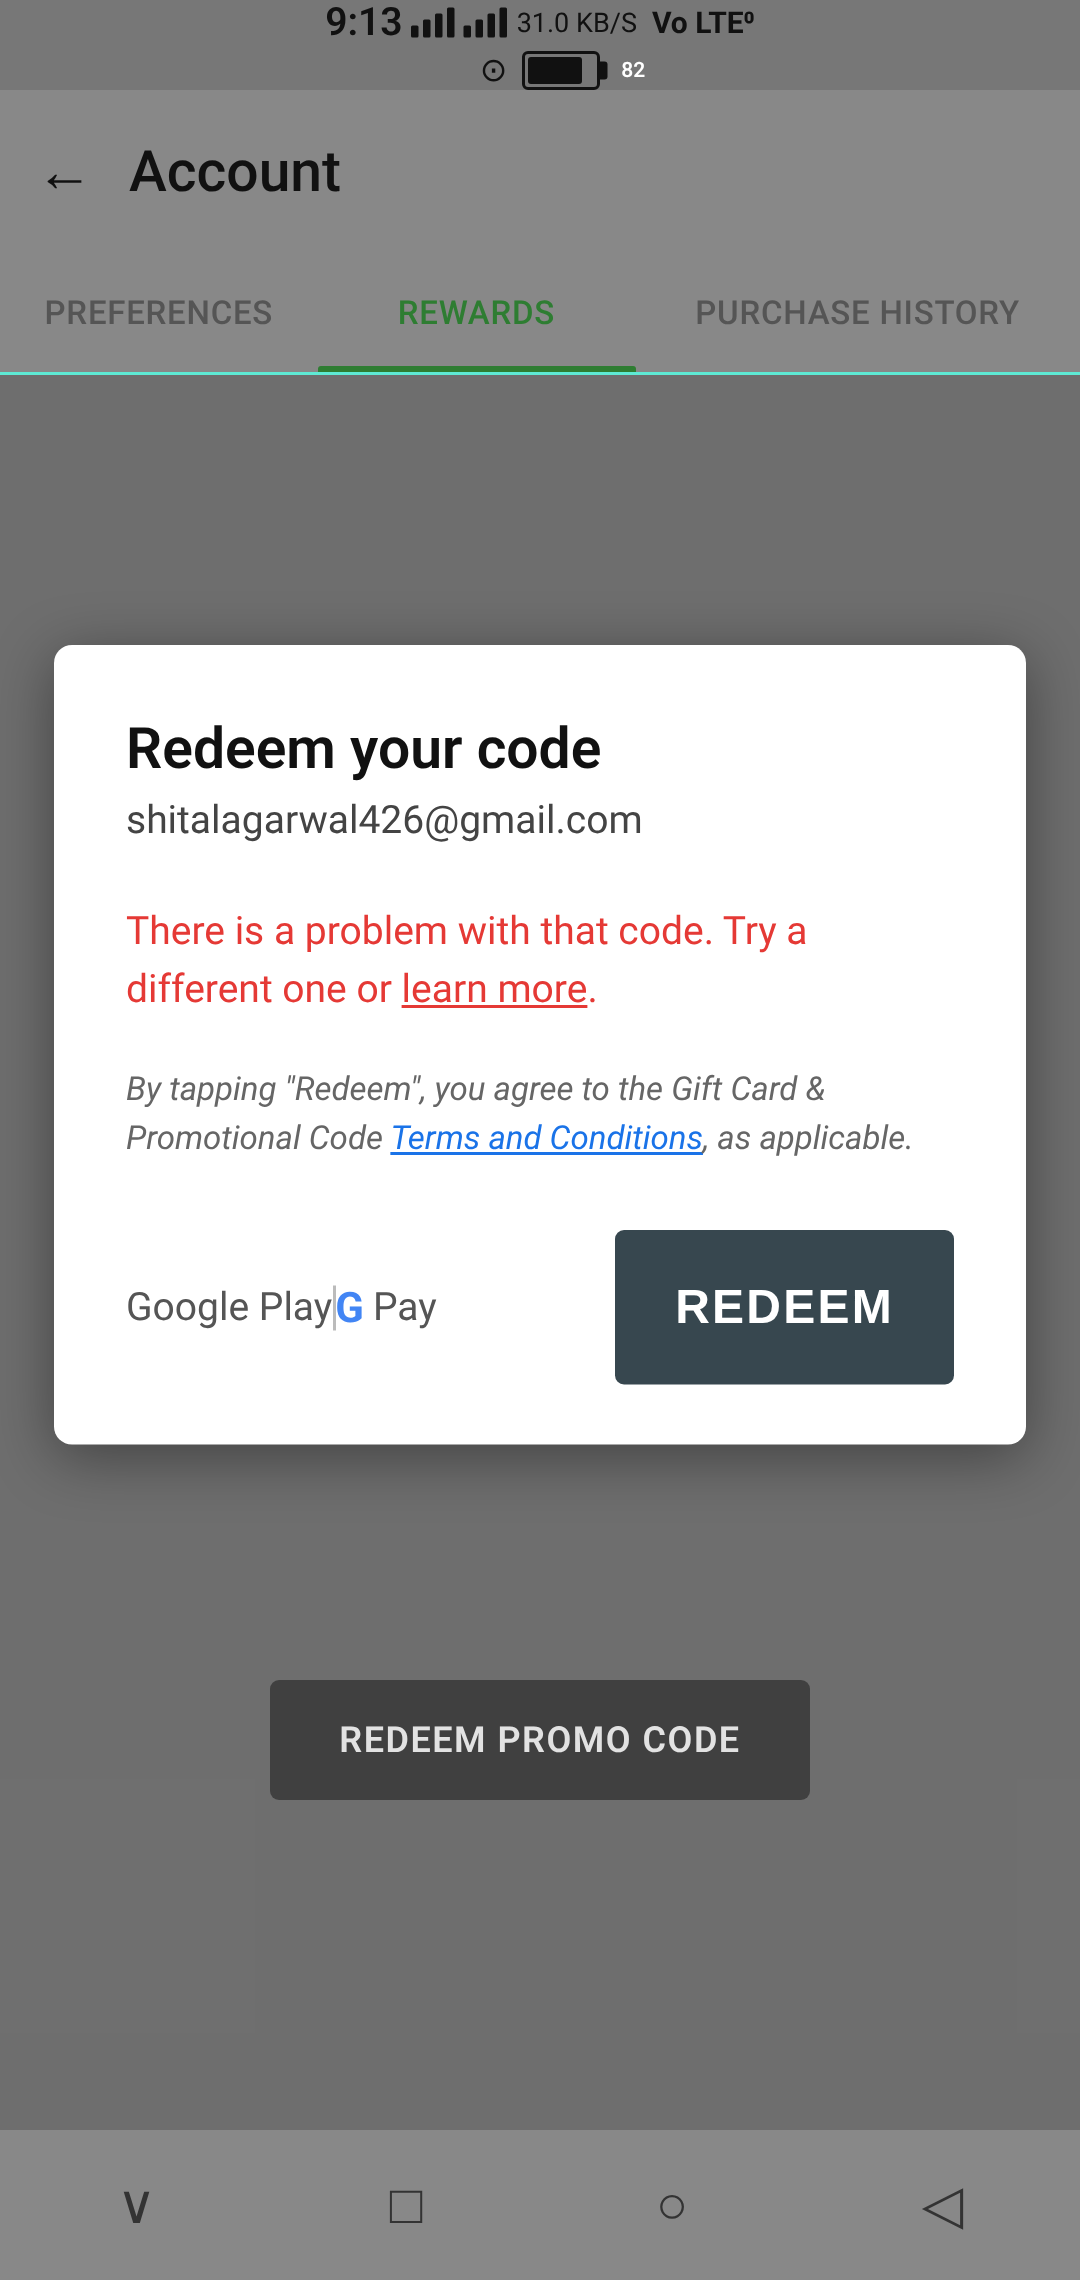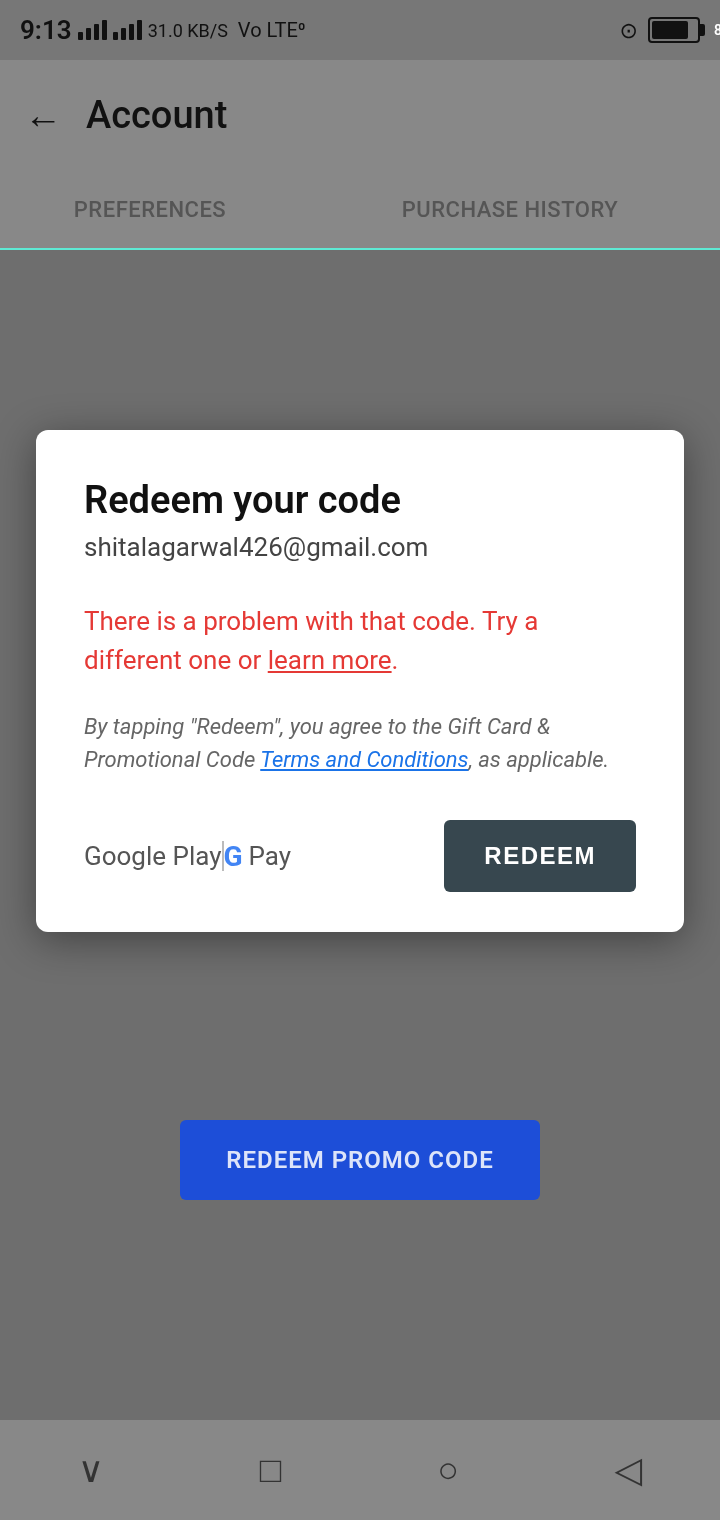--- a/index.html
+++ b/index.html
@@ -16,20 +16,21 @@
 
     
     .status-bar {
       width: 100%;
       height: 60px;
       background: #777;
       display: flex;
       align-items: center;
       justify-content: space-between;
       padding: 0 20px;
+      flex-direction: column;
     }
     .status-left {
       display: flex;
       align-items: center;
       gap: 6px;
       color: #111;
       font-size: 26px;
       font-weight: 600;
     }
     .signal-icons {
@@ -162,21 +163,21 @@
     }
 
     
     .redeem-promo-btn {
       position: absolute;
       bottom: 320px;
       left: 50%;
       transform: translateX(-50%);
       width: 360px;
       height: 80px;
-      background: #1d4ed8;
+      background: #404040;
       border-radius: 6px;
       display: flex;
       align-items: center;
       justify-content: center;
       cursor: pointer;
     }
     .redeem-promo-btn span {
       color: rgba(255,255,255,0.85);
       font-size: 24px;
       font-weight: 600;
@@ -305,22 +306,22 @@
       color: #555;
       font-weight: 400;
       margin-left: 2px;
     }
 
     .redeem-button {
       background: #37474f;
       color: #fff;
       border: none;
       border-radius: 6px;
-      padding: 22px 40px;
-      font-size: 24px;
+      padding: 33px 40px;
+      font-size: 32px;
       font-weight: 700;
       letter-spacing: 1.5px;
       cursor: pointer;
     }
   </style>
 </head>
 <body>
 
 <div class="status-bar">
   <div class="status-left">
@@ -331,39 +332,42 @@
       <div class="signal-bar" style="height:16px;"></div>
       <div class="signal-bar" style="height:20px;"></div>
     </div>
     <div class="signal-icons">
       <div class="signal-bar" style="height:8px;"></div>
       <div class="signal-bar" style="height:12px;"></div>
       <div class="signal-bar" style="height:16px;"></div>
       <div class="signal-bar" style="height:20px;"></div>
     </div>
     <span style="font-size:18px; font-weight:400;">31.0 KB/S</span>
-    <span style="font-size:20px; font-weight:400; margin-left:4px;">Vo LTE⁰</span>
+    <span style="font-size:20px; font-weight:700; margin-left:4px;">Vo LTE⁰</span>
   </div>
   <div class="status-right">
     <span class="lock-icon">⊙</span>
     <div class="battery-icon">
       <div class="battery-fill"></div>
       <span class="battery-text">82</span>
     </div>
   </div>
 </div>
 
 <div class="app-bar">
   <span class="back-arrow">←</span>
   <span class="app-title">Account</span>
 </div>
 
 <div class="tabs">
   <div class="tab">
     <span>PREFERENCES</span>
+  </div>
+  <div class="tab active">
+    <span>REWARDS</span>
   </div>
   <div class="tab tab-purchase">
     <span>PURCHASE HISTORY</span>
   </div>
 </div>
 
 <div class="bg-overlay">
   <div class="redeem-promo-btn">
     <span>REDEEM PROMO CODE</span>
   </div>

